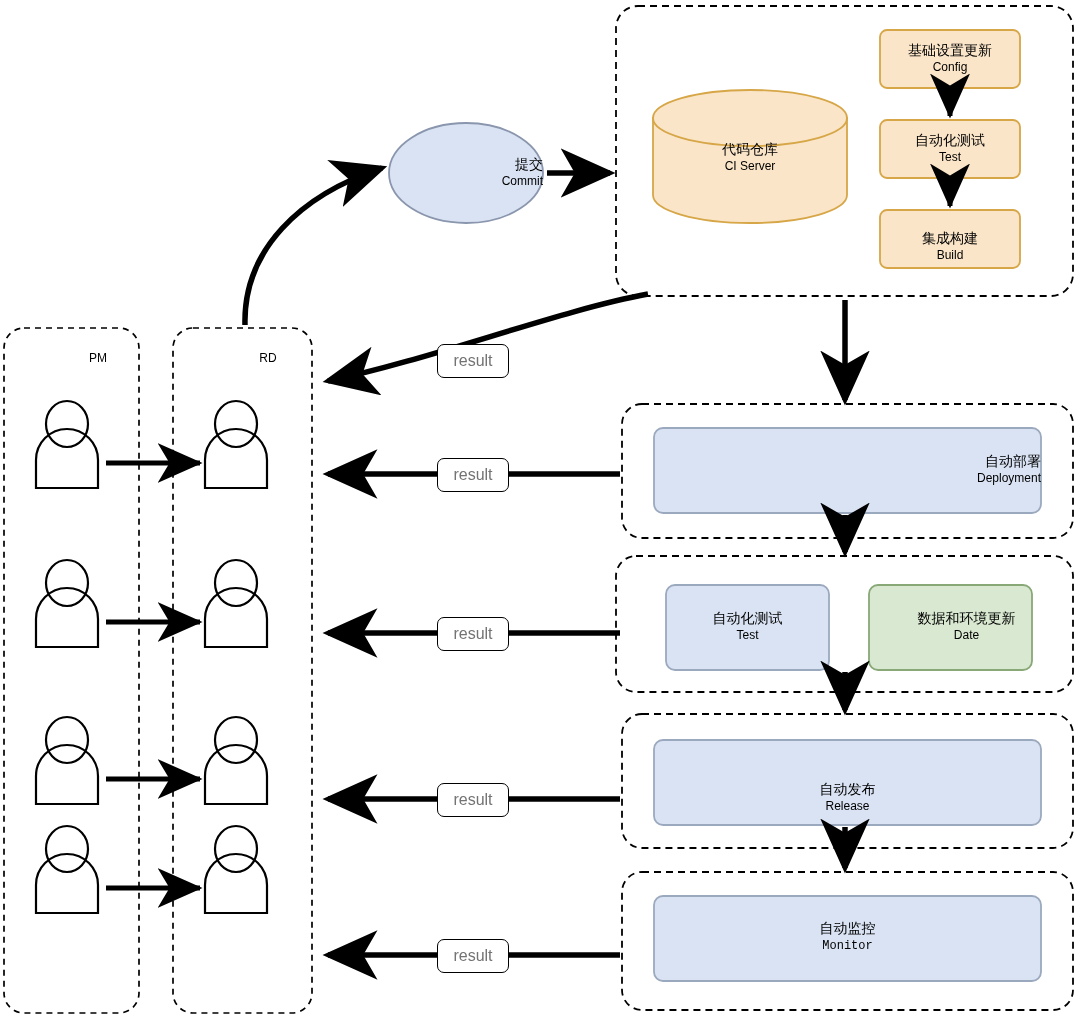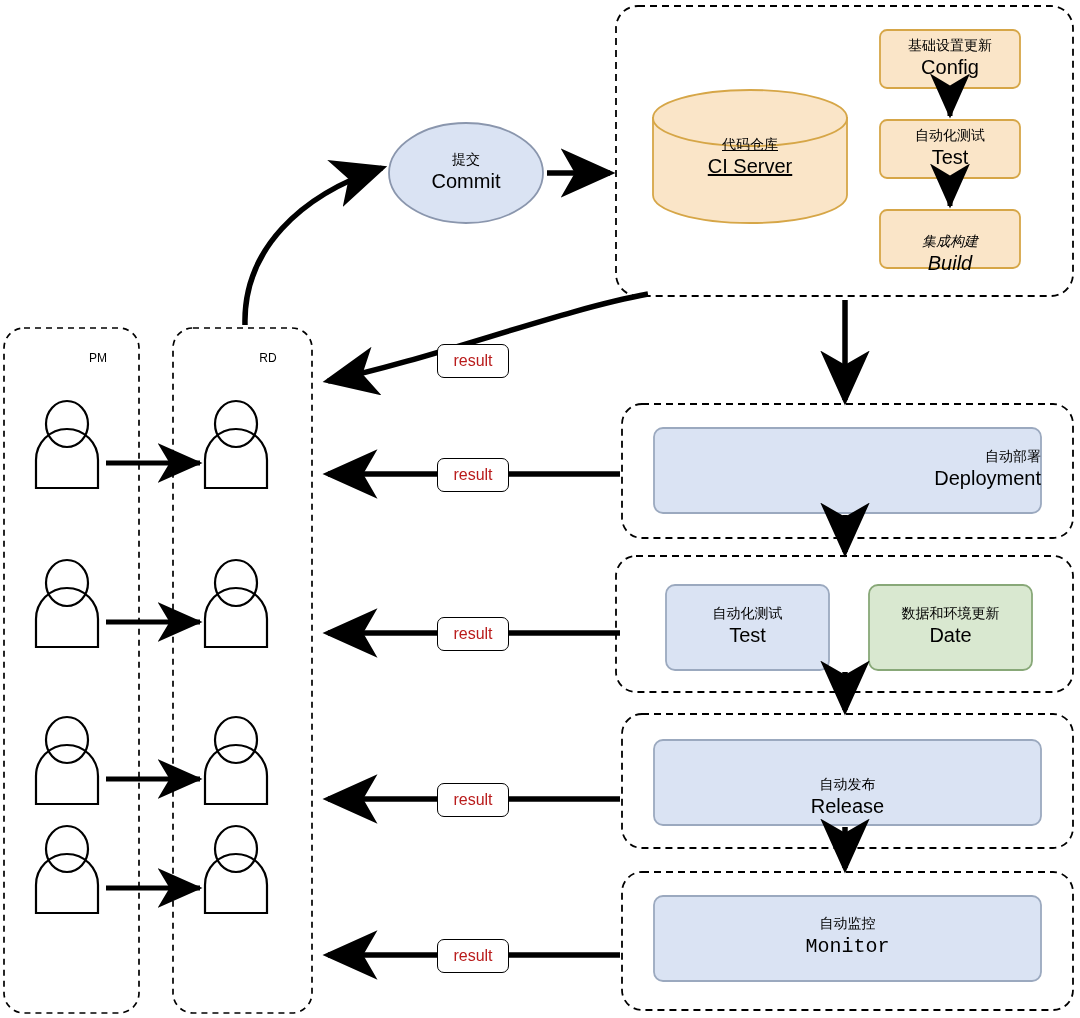--- a/index.html
+++ b/index.html
@@ -25,32 +25,32 @@
     display:flex;
     flex-direction:column;
     align-items:center;
     justify-content:center;
     text-align:center;
     line-height:1.28;
     white-space:pre;
     pointer-events:none;
   }
   .t-cn{font-size:14px;}
-  .t-en{font-size:20px;}
+  .t-en{font-size:12px;}
   .t-small{font-size:12px;}
   .result-label{
     position:absolute;
     display:flex;
     align-items:center;
     justify-content:center;
     background:#ffffff;
     border:1.6px solid #000000;
     border-radius:7px;
     font-size:16px;
-    color:#b91c1c;
+    color:#737373;
   }
 </style>
 </head>
 <body>
 
 <div id="stage">
 
   <svg class="svg-layer" viewBox="0 0 1080 1018">
     <defs>
       <marker id="ah" markerWidth="11" markerHeight="11" refX="8.5" refY="4" orient="auto" markerUnits="strokeWidth">
@@ -146,53 +146,53 @@
 
     <line x1="620" y1="474" x2="328" y2="474" stroke="#000" stroke-width="5.5" marker-end="url(#ah2)"></line>
     <line x1="620" y1="633" x2="328" y2="633" stroke="#000" stroke-width="5.5" marker-end="url(#ah2)"></line>
     <line x1="620" y1="799" x2="328" y2="799" stroke="#000" stroke-width="5.5" marker-end="url(#ah2)"></line>
     <line x1="620" y1="955" x2="328" y2="955" stroke="#000" stroke-width="5.5" marker-end="url(#ah2)"></line>
   </svg>
 
   <div class="lbl t-small" style="left:70px;top:348px;width:56px;height:22px;">PM</div>
   <div class="lbl t-small" style="left:240px;top:348px;width:56px;height:22px;text-align:right;">RD</div>
 
-  <div class="lbl" style="left:389px;top:150px;width:154px;height:46px;">
+  <div class="lbl" style="left:389px;top:150px;width:154px;height:46px;align-items:flex-end;">
     <span class="t-cn">提交</span>
     <span class="t-en">Commit</span>
   </div>
 
-  <div class="lbl" style="left:653px;top:135px;width:194px;height:46px;text-decoration:underline;">
+  <div class="lbl" style="left:653px;top:135px;width:194px;height:46px;">
     <span class="t-cn">代码仓库</span>
     <span class="t-en">CI Server</span>
   </div>
 
   <div class="lbl" style="left:880px;top:36px;width:140px;height:46px;">
     <span class="t-cn">基础设置更新</span>
     <span class="t-en">Config</span>
   </div>
   <div class="lbl" style="left:880px;top:126px;width:140px;height:46px;">
     <span class="t-cn">自动化测试</span>
     <span class="t-en">Test</span>
   </div>
-  <div class="lbl" style="left:880px;top:232px;width:140px;height:46px;font-style:italic;">
+  <div class="lbl" style="left:880px;top:224px;width:140px;height:46px;">
     <span class="t-cn">集成构建</span>
     <span class="t-en">Build</span>
   </div>
 
   <div class="lbl" style="left:654px;top:447px;width:387px;height:46px;align-items:flex-end;">
     <span class="t-cn">自动部署</span>
     <span class="t-en">Deployment</span>
   </div>
 
   <div class="lbl" style="left:666px;top:604px;width:163px;height:46px;">
     <span class="t-cn">自动化测试</span>
     <span class="t-en">Test</span>
   </div>
-  <div class="lbl" style="left:869px;top:604px;width:163px;height:46px;">
+  <div class="lbl" style="left:869px;top:604px;width:163px;height:46px;padding-left:16px;">
     <span class="t-cn">数据和环境更新</span>
     <span class="t-en">Date</span>
   </div>
 
   <div class="lbl" style="left:654px;top:759px;width:387px;height:46px;margin-top:16px;">
     <span class="t-cn">自动发布</span>
     <span class="t-en">Release</span>
   </div>
 
   <div class="lbl" style="left:654px;top:915px;width:387px;height:46px;font-family:Liberation Mono, monospace;">

